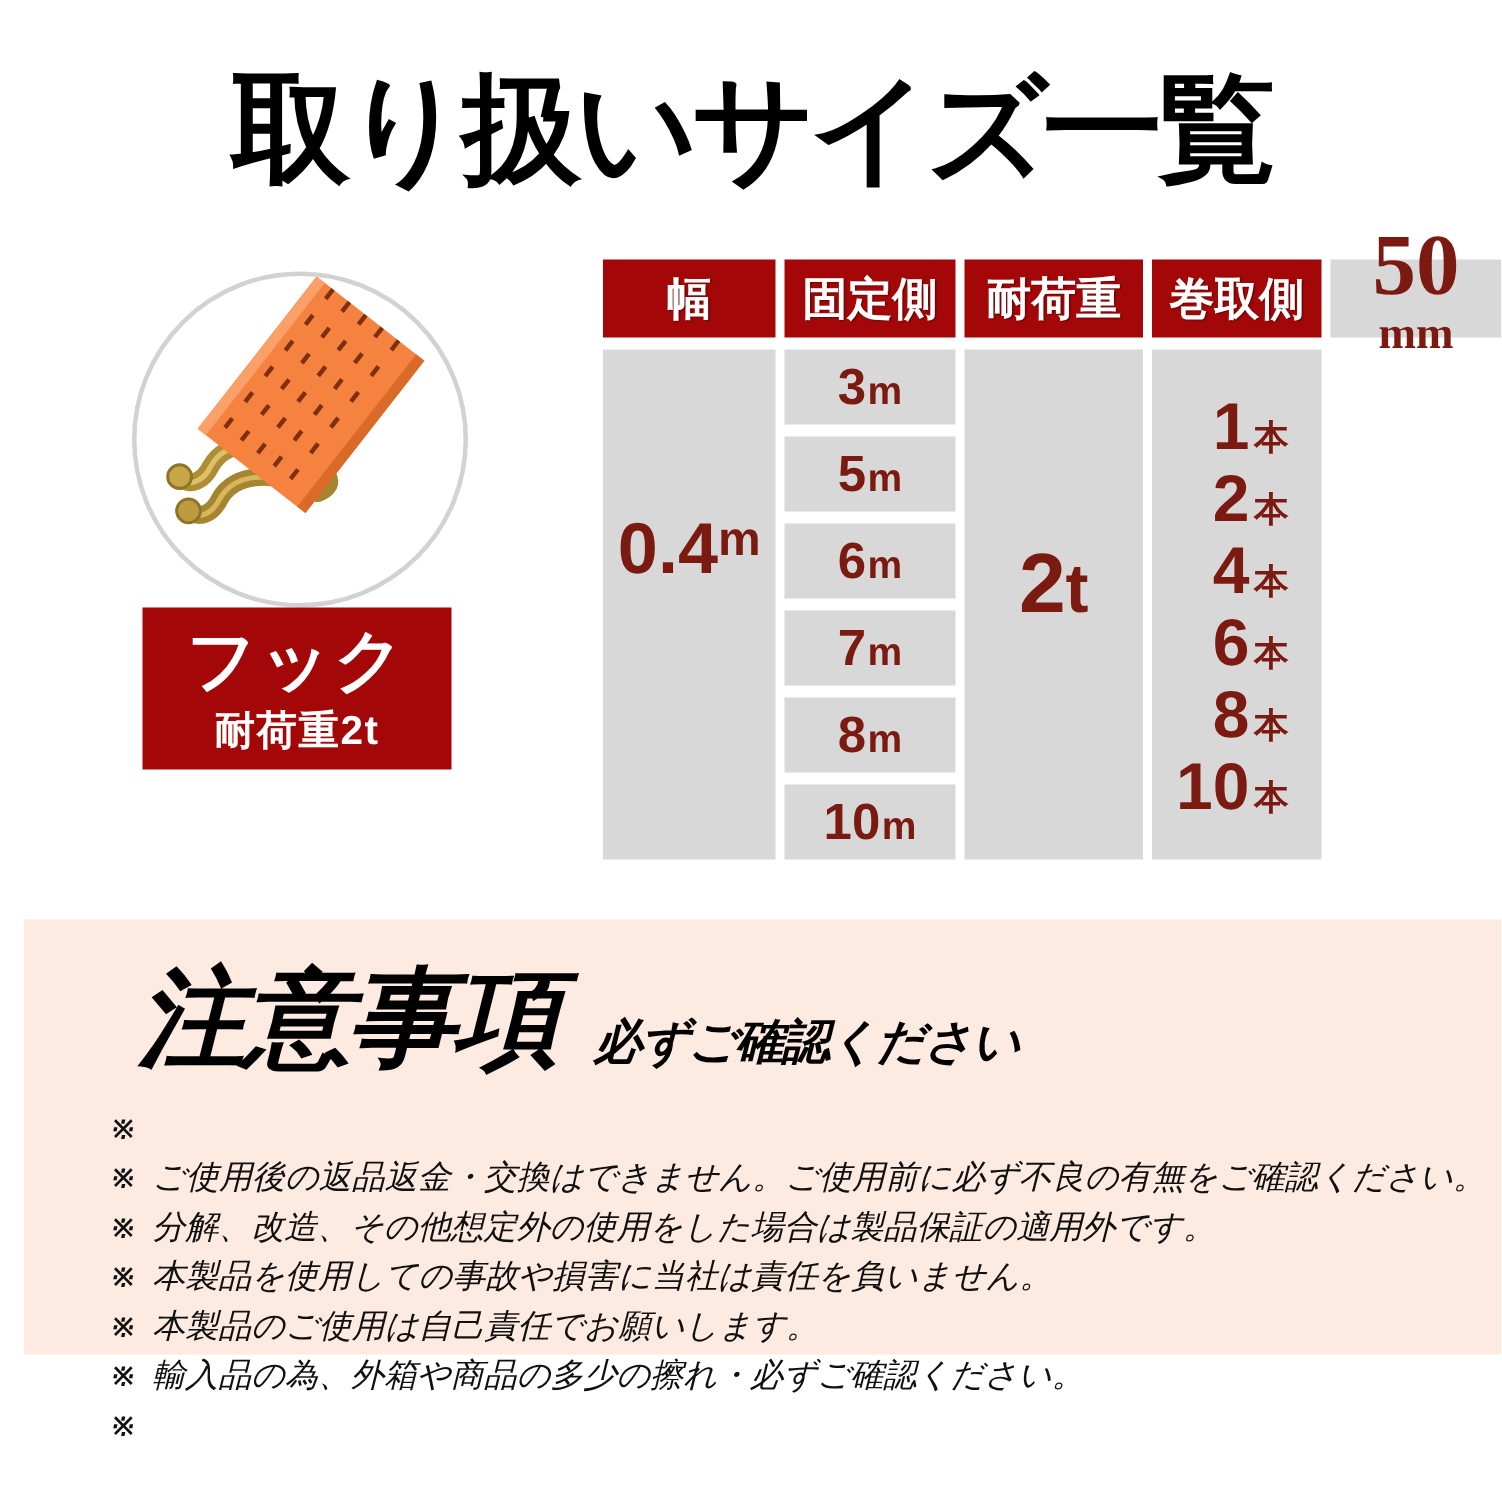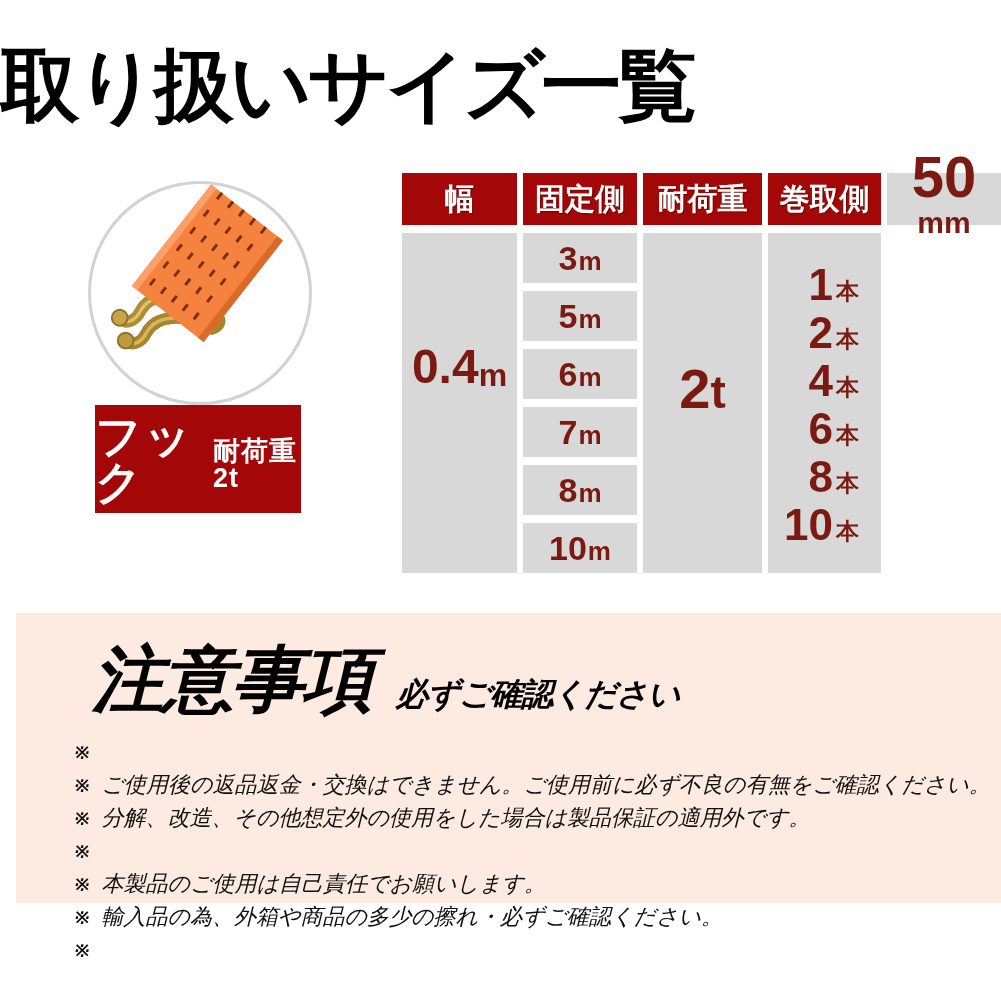--- a/index.html
+++ b/index.html
@@ -2,37 +2,37 @@
 <html lang="ja" style="--accent-red: #a40707; --cell-gray: #d8d8d8; --cell-text: #7a1a10; --notice-bg: #fdeae0;"><head>
 <meta charset="utf-8">
 <style>
   html,body{margin:0;padding:0;}
   body{font-family:"Liberation Sans","DejaVu Sans",sans-serif;background:#ffffff;}
   #canvas{position:relative;width:1001px;height:1000px;background:#fff;overflow:hidden;}
 
   
   .page-title{
     position:absolute;top:40px;left:0;width:100%;
-    text-align:left;font-size:80px;font-weight:900;color:#000;
+    text-align:center;font-size:80px;font-weight:900;color:#000;
     letter-spacing:-4px;line-height:1.15;white-space:nowrap;
   }
 
   
   .photo-circle{
     position:absolute;left:88px;top:181px;width:224px;height:224px;
     border-radius:50%;background:#fff;border:3px solid #d2d2d2;
     box-sizing:border-box;overflow:hidden;
   }
   .photo-circle svg{display:block;}
 
   
   .product-label-box{
     position:absolute;left:95px;top:405px;width:206px;height:108px;
     background:var(--accent-red,#a40707);color:#fff;
-    display:flex;flex-direction:row;align-items:center;justify-content:center;
+    display:flex;flex-direction:column;align-items:center;justify-content:center;
   }
   .product-label-main{font-size:46px;font-weight:900;line-height:1;letter-spacing:2px;}
   .product-label-sub{font-size:27px;font-weight:900;line-height:1;margin-top:11px;letter-spacing:1px;}
 
   
   .size-table{
     position:absolute;left:402px;top:173px;width:599px;
     display:grid;
     grid-template-columns:115px 114px 119px 113px 114px;
     grid-template-rows:52px 340px;
@@ -42,26 +42,26 @@
     background:var(--accent-red,#a40707);color:#fff;
     font-size:30px;font-weight:700;
     display:flex;align-items:center;justify-content:center;
     text-shadow:1px 1px 1px rgba(0,0,0,.35);
     white-space:nowrap;
   }
   .bcell{
     background:var(--cell-gray,#d8d8d8);color:var(--cell-text,#7a1a10);
     display:flex;align-items:center;justify-content:center;
   }
-  .cell-width{flex-direction:column;}
+  .cell-width{flex-direction:column;font-family:Liberation Serif, serif;}
   .cell-width .inner{display:flex;flex-direction:column;align-items:center;transform:translateY(-6px);}
   .cell-width .num{font-size:58px;font-weight:700;line-height:1;}
   .cell-width .unit{font-size:30px;font-weight:700;line-height:1;margin-top:2px;}
 
-  .cell-fixed .inner{display:flex;align-items:flex-end;transform:translateY(-36px);}
+  .cell-fixed .inner{display:flex;align-items:flex-start;transform:translateY(-36px);}
   .cell-fixed .num{font-size:48px;font-weight:700;line-height:1;}
   .cell-fixed .unit{font-size:32px;font-weight:700;line-height:1;}
 
   .roll-col{display:grid;grid-template-rows:repeat(6,50px);row-gap:8px;}
   .roll-cell .num{font-size:34px;font-weight:700;line-height:1;}
   .roll-cell .unit{font-size:26px;font-weight:700;line-height:1;margin-left:1px;}
   .roll-cell .inner{display:flex;align-items:baseline;}
 
   .cell-load .inner{display:flex;align-items:baseline;transform:translateY(-14px);}
   .cell-load .num{font-size:56px;font-weight:700;line-height:1;}
@@ -224,20 +224,21 @@
       <div class="notice-item">
           <span class="marker">※</span>
           <span class="text">ご使用後の返品返金・交換はできません。ご使用前に必ず不良の有無をご確認ください。</span>
         </div>
       <div class="notice-item">
           <span class="marker">※</span>
           <span class="text">分解、改造、その他想定外の使用をした場合は製品保証の適用外です。</span>
         </div>
       <div class="notice-item">
           <span class="marker">※</span>
+          <span class="text">本製品を使用しての事故や損害に当社は責任を負いません。</span>
         </div>
       <div class="notice-item">
           <span class="marker">※</span>
           <span class="text">本製品のご使用は自己責任でお願いします。</span>
         </div>
       <div class="notice-item">
           <span class="marker">※</span>
           <span class="text">輸入品の為、外箱や商品の多少の擦れ・必ずご確認ください。</span>
         </div>
       <div class="notice-item">

